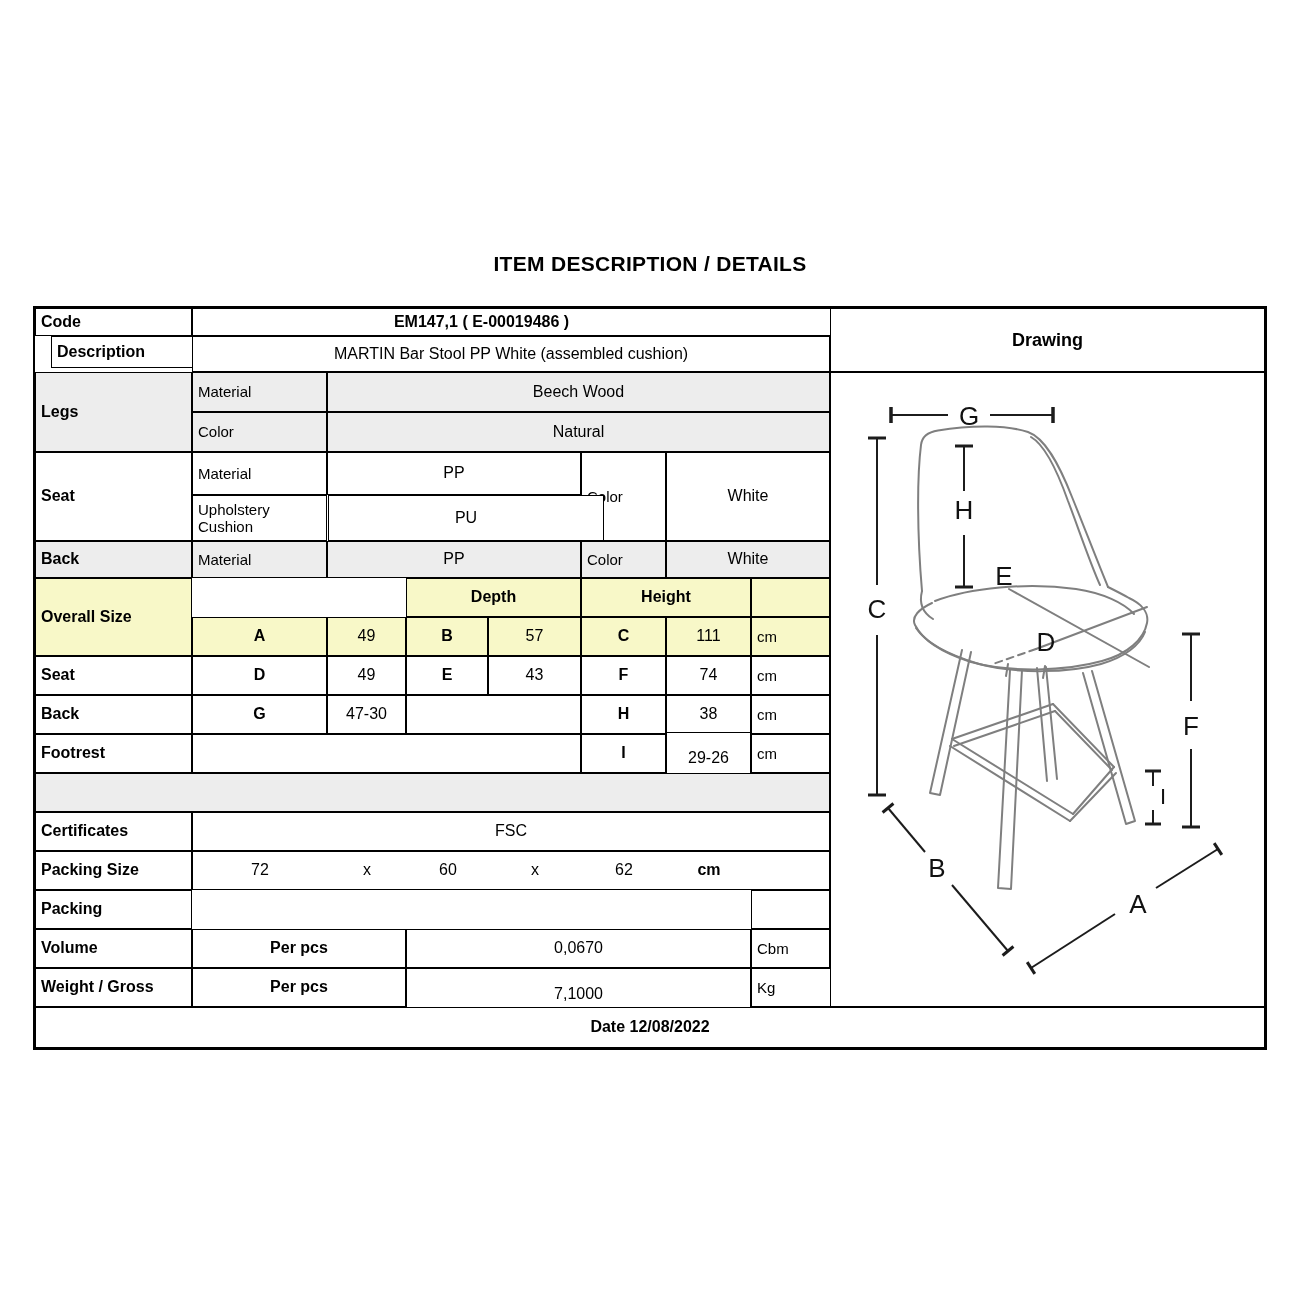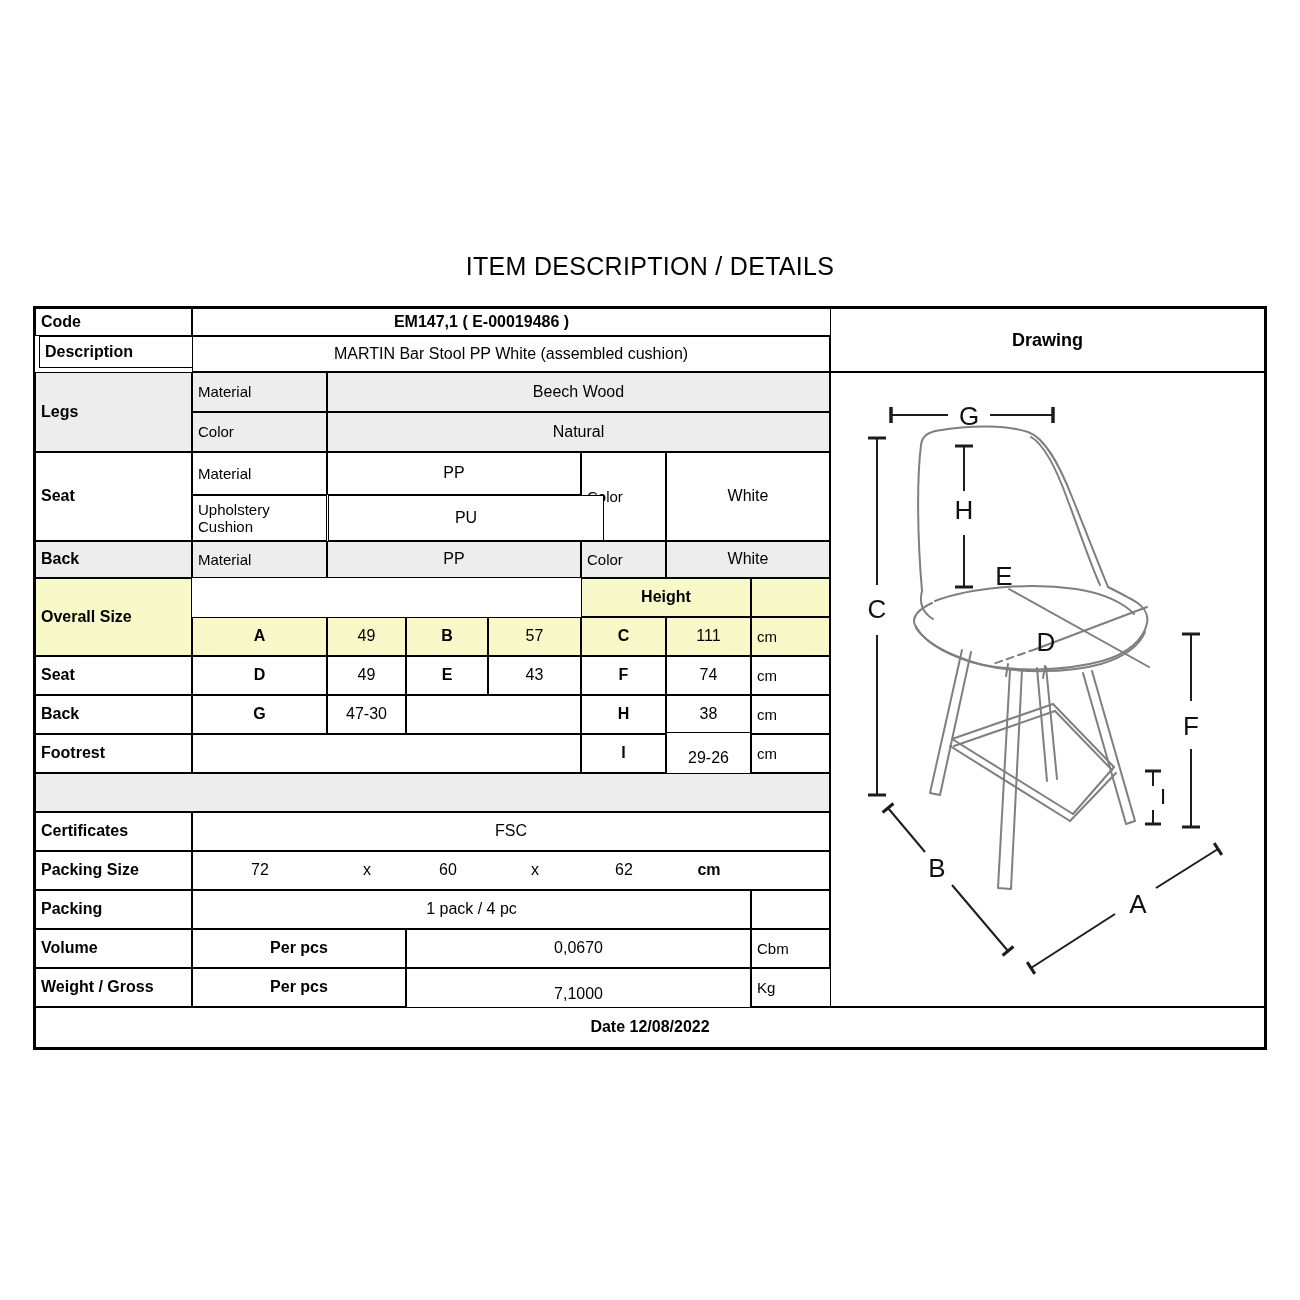--- a/index.html
+++ b/index.html
@@ -1,19 +1,19 @@
 <!DOCTYPE html>
 <html><head>
 <meta charset="utf-8">
 <style>
   html,body{margin:0;padding:0;background:#fff;}
   .page{position:relative;width:1300px;height:1300px;background:#ffffff;
         font-family:"Liberation Sans","DejaVu Sans",sans-serif;color:#000;}
   .title{position:absolute;left:35px;top:252px;width:1230px;text-align:center;
-         font-weight:normal;font-size:25px;letter-spacing:.3px;}
+         font-weight:bold;font-size:21px;letter-spacing:.3px;}
   #tbl{position:absolute;left:35px;top:308px;width:1230px;height:740px;}
   .outer{position:absolute;left:33px;top:306px;width:1234px;height:744px;
          border:2px solid #000;pointer-events:none;box-sizing:border-box;}
   .c{position:absolute;box-sizing:border-box;border:1px solid #000;background:#fff;
      display:flex;align-items:center;font-size:16px;line-height:1.15;overflow:hidden;}
   .b{font-weight:bold;}
   .ct{justify-content:center;text-align:center;}
   .pl{padding-left:5px;}
   .gy{background:#ededed;}
   .yl{background:#f8f8c8;}
@@ -28,21 +28,21 @@
 
 <div class="page">
 
   <div class="title">ITEM DESCRIPTION / DETAILS</div>
 
   <div id="tbl">
 
     <div class="c b pl" style="left:0;top:0;width:157px;height:28px">Code</div>
     <div class="c b ct" style="left:157px;top:0;width:658px;height:28px;padding-right:79px">EM147,1 ( E-00019486 )</div>
 
-    <div class="c b pl" style="left:4px;top:28px;width:157px;height:32px">Description</div>
+    <div class="c b pl" style="left:16px;top:28px;width:157px;height:32px">Description</div>
     <div class="c ct" style="left:157px;top:28px;width:638px;height:36px">MARTIN Bar Stool PP White (assembled cushion)</div>
 
     <div class="c b ct" style="left:795px;top:0;width:435px;height:64px;font-size:18px">Drawing</div>
 
     <div class="c b pl gy" style="left:0;top:64px;width:157px;height:80px">Legs</div>
     <div class="c pl gy sub" style="left:157px;top:64px;width:135px;height:40px">Material</div>
     <div class="c ct gy" style="left:292px;top:64px;width:503px;height:40px">Beech Wood</div>
     <div class="c pl gy sub" style="left:157px;top:104px;width:135px;height:40px">Color</div>
     <div class="c ct gy" style="left:292px;top:104px;width:503px;height:40px">Natural</div>
 
@@ -54,20 +54,21 @@
     <div class="c pl sub" style="left:157px;top:187px;width:135px;height:46px">Upholstery Cushion</div>
     <div class="c ct" style="left:293px;top:187px;width:276px;height:46px">PU</div>
 
     <div class="c b pl gy" style="left:0;top:233px;width:157px;height:37px">Back</div>
     <div class="c pl gy sub" style="left:157px;top:233px;width:135px;height:37px">Material</div>
     <div class="c ct gy" style="left:292px;top:233px;width:254px;height:37px">PP</div>
     <div class="c pl gy sub" style="left:546px;top:233px;width:85px;height:37px">Color</div>
     <div class="c ct gy" style="left:631px;top:233px;width:164px;height:37px">White</div>
 
     <div class="c b pl yl" style="left:0;top:270px;width:157px;height:78px">Overall Size</div>
+    <div class="c b ct yl" style="left:371px;top:270px;width:175px;height:39px">Depth</div>
     <div class="c b ct yl" style="left:546px;top:270px;width:170px;height:39px">Height</div>
     <div class="c yl" style="left:716px;top:270px;width:79px;height:39px"></div>
     <div class="c b ct yl" style="left:157px;top:309px;width:135px;height:39px">A</div>
     <div class="c ct yl" style="left:292px;top:309px;width:79px;height:39px">49</div>
     <div class="c b ct yl" style="left:371px;top:309px;width:82px;height:39px">B</div>
     <div class="c ct yl" style="left:453px;top:309px;width:93px;height:39px">57</div>
     <div class="c b ct yl" style="left:546px;top:309px;width:85px;height:39px">C</div>
     <div class="c ct yl" style="left:631px;top:309px;width:85px;height:39px">111</div>
     <div class="c pl yl sub" style="left:716px;top:309px;width:79px;height:39px">cm</div>
 
@@ -103,21 +104,20 @@
     <div class="c rel" style="left:157px;top:543px;width:638px;height:39px">
       <span class="ps" style="left:67px">72</span>
       <span class="ps" style="left:174px">x</span>
       <span class="ps" style="left:255px">60</span>
       <span class="ps" style="left:342px">x</span>
       <span class="ps" style="left:431px">62</span>
       <span class="ps b" style="left:516px">cm</span>
     </div>
 
     <div class="c b pl" style="left:0;top:582px;width:157px;height:39px">Packing</div>
-    <div class="c ct" style="left:157px;top:582px;width:559px;height:39px">1 pack / 4 pc</div>
     <div class="c" style="left:716px;top:582px;width:79px;height:39px"></div>
 
     <div class="c b pl" style="left:0;top:621px;width:157px;height:39px">Volume</div>
     <div class="c b ct" style="left:157px;top:621px;width:214px;height:39px">Per pcs</div>
     <div class="c ct" style="left:371px;top:621px;width:345px;height:39px">0,0670</div>
     <div class="c pl sub" style="left:716px;top:621px;width:79px;height:39px">Cbm</div>
 
     <div class="c b pl" style="left:0;top:660px;width:157px;height:39px">Weight / Gross</div>
     <div class="c b ct" style="left:157px;top:660px;width:214px;height:39px">Per pcs</div>
     <div class="c ct" style="left:371px;top:660px;width:345px;height:52px">7,1000</div>

